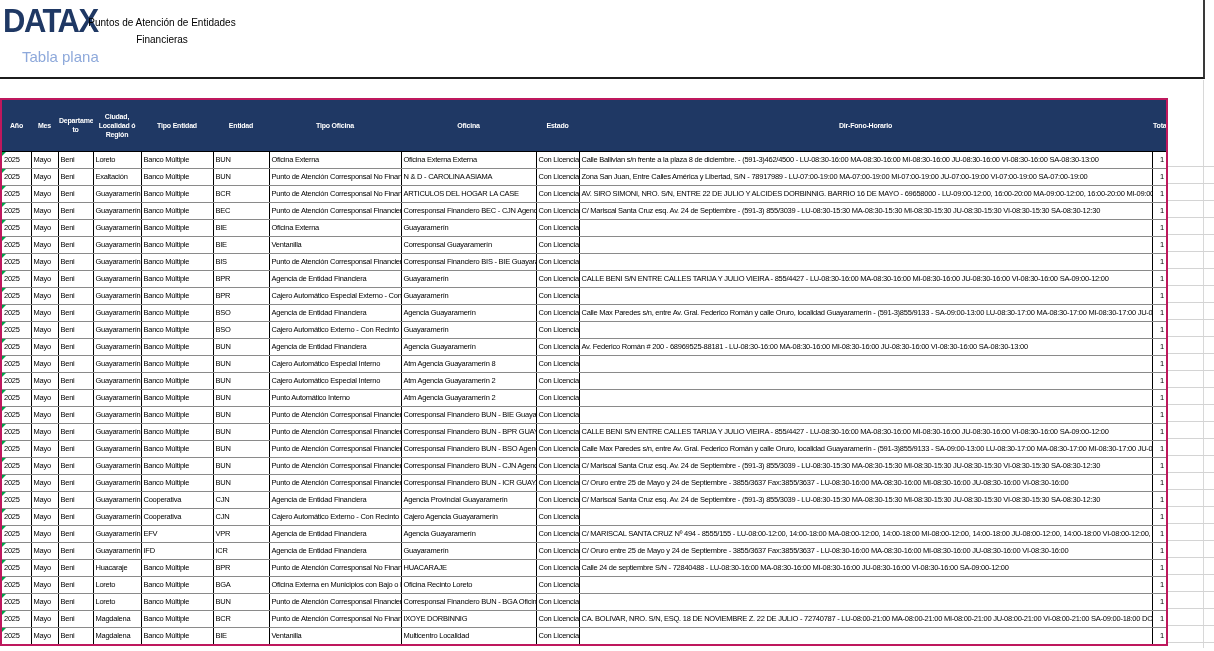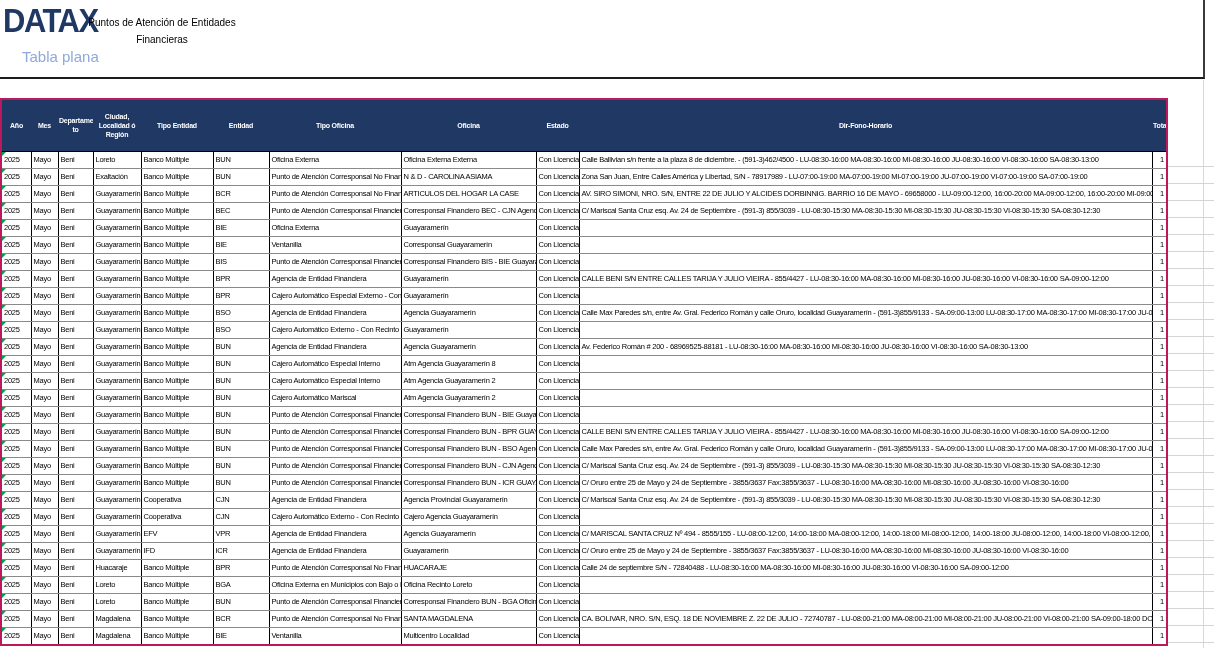--- a/index.html
+++ b/index.html
@@ -274,21 +274,21 @@
           <td class="col-dir"></td>
           <td class="col-total">1</td>
         </tr>
         <tr>
           <td class="col-ano">2025</td>
           <td class="col-mes">Mayo</td>
           <td class="col-dep">Beni</td>
           <td class="col-ciudad">Guayaramerín</td>
           <td class="col-tipoent">Banco Múltiple</td>
           <td class="col-entidad">BUN</td>
-          <td class="col-tipoofi">Cajero Automático Mariscal</td>
+          <td class="col-tipoofi">Punto Automático Interno</td>
           <td class="col-oficina">Atm Agencia Guayaramerín 2</td>
           <td class="col-estado">Con Licencia</td>
           <td class="col-dir"></td>
           <td class="col-total">1</td>
         </tr>
         <tr>
           <td class="col-ano">2025</td>
           <td class="col-mes">Mayo</td>
           <td class="col-dep">Beni</td>
           <td class="col-ciudad">Guayaramerín</td>
@@ -444,21 +444,21 @@
           <td class="col-total">1</td>
         </tr>
         <tr>
           <td class="col-ano">2025</td>
           <td class="col-mes">Mayo</td>
           <td class="col-dep">Beni</td>
           <td class="col-ciudad">Magdalena</td>
           <td class="col-tipoent">Banco Múltiple</td>
           <td class="col-entidad">BCR</td>
           <td class="col-tipoofi">Punto de Atención Corresponsal No Financiero</td>
-          <td class="col-oficina">SANTA MAGDALENA</td>
+          <td class="col-oficina">IXOYE DORBINNIG</td>
           <td class="col-estado">Con Licencia</td>
           <td class="col-dir">CA. BOLIVAR, NRO. S/N, ESQ. 18 DE NOVIEMBRE Z. 22 DE JULIO - 72740787 - LU-08:00-21:00 MA-08:00-21:00 MI-08:00-21:00 JU-08:00-21:00 VI-08:00-21:00 SA-09:00-18:00 DO-14:00-18:00</td>
           <td class="col-total">1</td>
         </tr>
         <tr>
           <td class="col-ano">2025</td>
           <td class="col-mes">Mayo</td>
           <td class="col-dep">Beni</td>
           <td class="col-ciudad">Magdalena</td>
           <td class="col-tipoent">Banco Múltiple</td>

